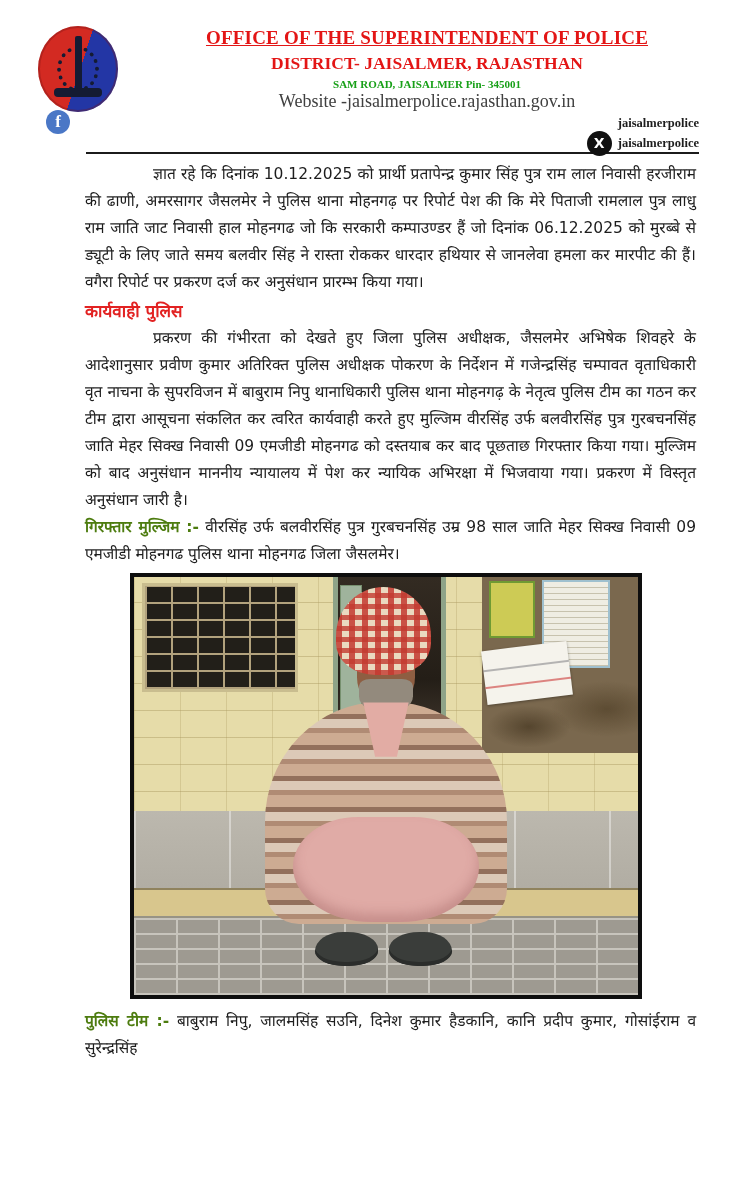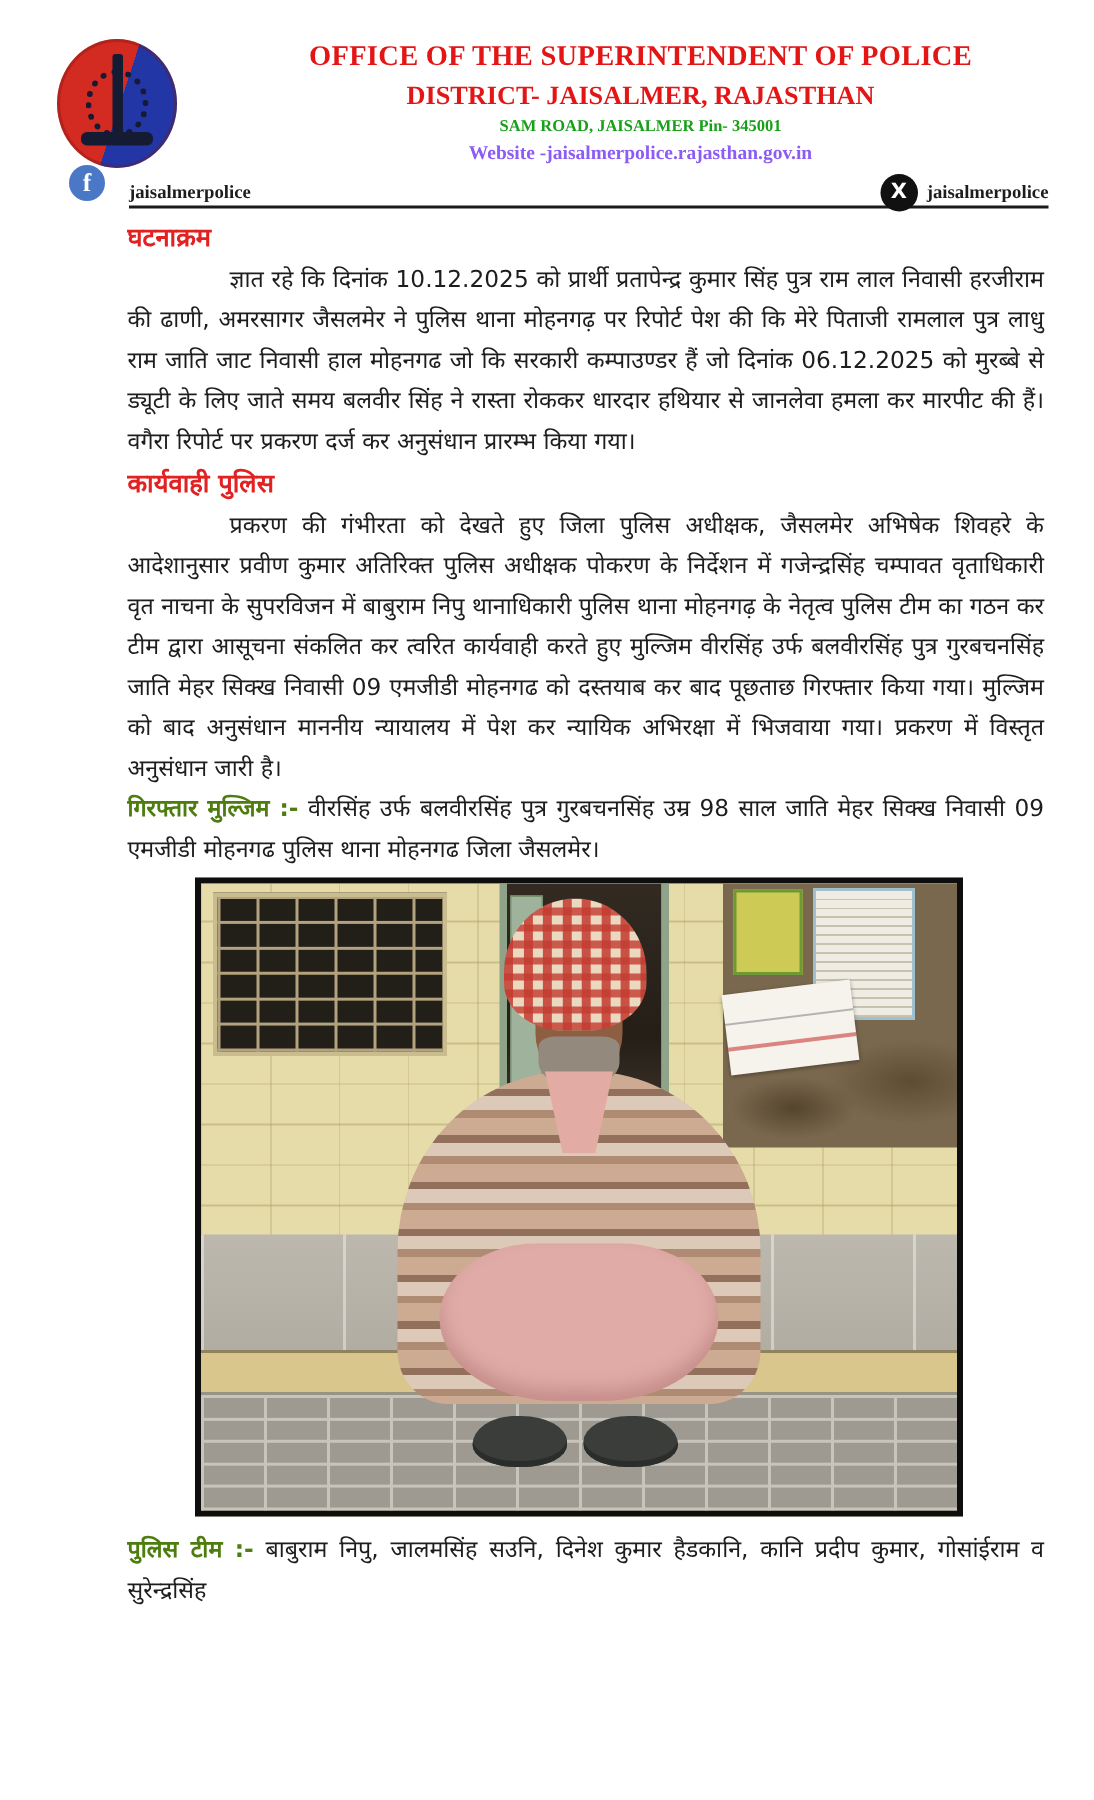--- a/index.html
+++ b/index.html
@@ -25,32 +25,32 @@
   }
   .emblem-pillar {
     position:absolute; left:37px; top:10px; width:7px; height:56px;
     background:#141b33; border-radius:2px;
   }
   .emblem-banner {
     position:absolute; left:16px; top:62px; width:48px; height:9px;
     background:#141b33; border-radius:4px;
   }
   .head-lines { margin-left:125px; text-align:center; font-family:"Liberation Serif", serif; }
-  .hl-office   { color:#e31515; font-weight:bold; font-size:19px; line-height:26px; letter-spacing:.2px; }
+  .hl-office   { color:#e31515; font-weight:bold; font-size:19px; line-height:26px; letter-spacing:.2px;text-decoration:underline; }
   .hl-district { color:#e31515; font-weight:bold; font-size:17.5px; line-height:25px; }
   .hl-address  { color:#18a018; font-weight:bold; font-size:11px; line-height:17px; }
   .hl-phone    { color:#18a018; font-weight:bold; font-size:12.5px; line-height:17px; }
-  .hl-website  { color:#8b5cf6; font-weight:bold; font-size:13px; line-height:17px; }
+  .hl-website  { color:#404040; font-weight:normal; font-size:18px; line-height:17px; }
 
   
   .social-row {
     position:relative; margin:4px 30px 0 86px; padding:2px 0 1px;
     border-bottom:2px solid #1b1b1b;
     display:flex; justify-content:space-between; align-items:flex-end;
-    font-family:"Liberation Serif", serif; font-weight:bold; font-size:12.5px;
+    font-family:"Liberation Serif", serif; font-weight:bold; font-size:12.5px;flex-direction:column;
   }
   .fb-icon {
     position:absolute; left:-40px; top:-4px; width:24px; height:24px;
     border-radius:50%; background:#4a77c6; color:#fff;
     font-family:"Liberation Serif", serif; font-weight:bold; font-size:17px;
     text-align:center; line-height:23px;
   }
   .fb-icon::before { content:"f"; }
   .x-icon {
     display:inline-block; width:25px; height:25px; margin-bottom:-5px; margin-right:6px;
@@ -217,21 +217,20 @@
     <span class="handle">jaisalmerpolice</span>
     <span class="right-social">
       <span class="x-icon"></span>
       <span class="handle">jaisalmerpolice</span>
     </span>
   </div>
 
   <main class="article">
 
 
-    <div class="sec-heading">घटनाक्रम</div>
     <p class="body-para indented">ज्ञात रहे कि दिनांक 10.12.2025 को प्रार्थी प्रतापेन्द्र कुमार सिंह पुत्र राम लाल निवासी हरजीराम की ढाणी, अमरसागर जैसलमेर ने पुलिस थाना मोहनगढ़ पर रिपोर्ट पेश की कि मेरे पिताजी रामलाल पुत्र लाधु राम जाति जाट निवासी हाल मोहनगढ जो कि सरकारी कम्पाउण्डर हैं जो दिनांक 06.12.2025 को मुरब्बे से ड्यूटी के लिए जाते समय बलवीर सिंह ने रास्ता रोककर धारदार हथियार से जानलेवा हमला कर मारपीट की हैं। वगैरा रिपोर्ट पर प्रकरण दर्ज कर अनुसंधान प्रारम्भ किया गया।</p>
 
     <div class="sec-heading">कार्यवाही पुलिस</div>
     <p class="body-para indented">प्रकरण की गंभीरता को देखते हुए जिला पुलिस अधीक्षक, जैसलमेर अभिषेक शिवहरे के आदेशानुसार प्रवीण कुमार अतिरिक्त पुलिस अधीक्षक पोकरण के निर्देशन में गजेन्द्रसिंह चम्पावत वृताधिकारी वृत नाचना के सुपरविजन में बाबुराम निपु थानाधिकारी पुलिस थाना मोहनगढ़ के नेतृत्व पुलिस टीम का गठन कर टीम द्वारा आसूचना संकलित कर त्वरित कार्यवाही करते हुए मुल्जिम वीरसिंह उर्फ बलवीरसिंह पुत्र गुरबचनसिंह जाति मेहर सिक्ख निवासी 09 एमजीडी मोहनगढ को दस्तयाब कर बाद पूछताछ गिरफ्तार किया गया। मुल्जिम को बाद अनुसंधान माननीय न्यायालय में पेश कर न्यायिक अभिरक्षा में भिजवाया गया। प्रकरण में विस्तृत अनुसंधान जारी है।</p>
 
     <p class="body-para"><span class="inline-label">गिरफ्तार मुल्जिम :-</span> <span>वीरसिंह उर्फ बलवीरसिंह पुत्र गुरबचनसिंह उम्र 98 साल जाति मेहर सिक्ख निवासी 09 एमजीडी मोहनगढ पुलिस थाना मोहनगढ जिला जैसलमेर।</span></p>
 
     <figure class="photo-frame">
       <div class="wall"></div>
       <div class="window-grille"></div>

